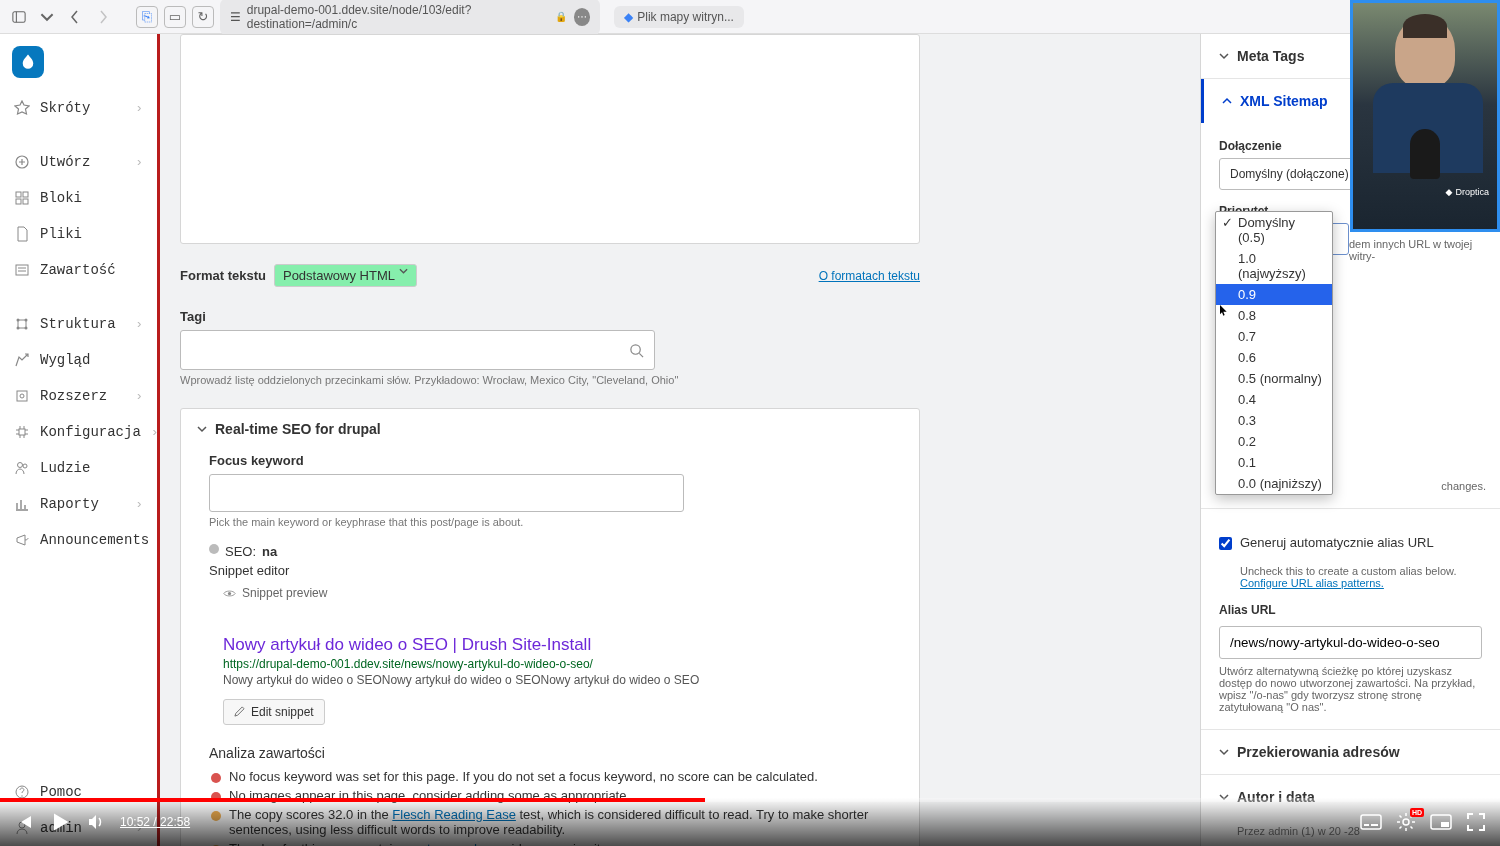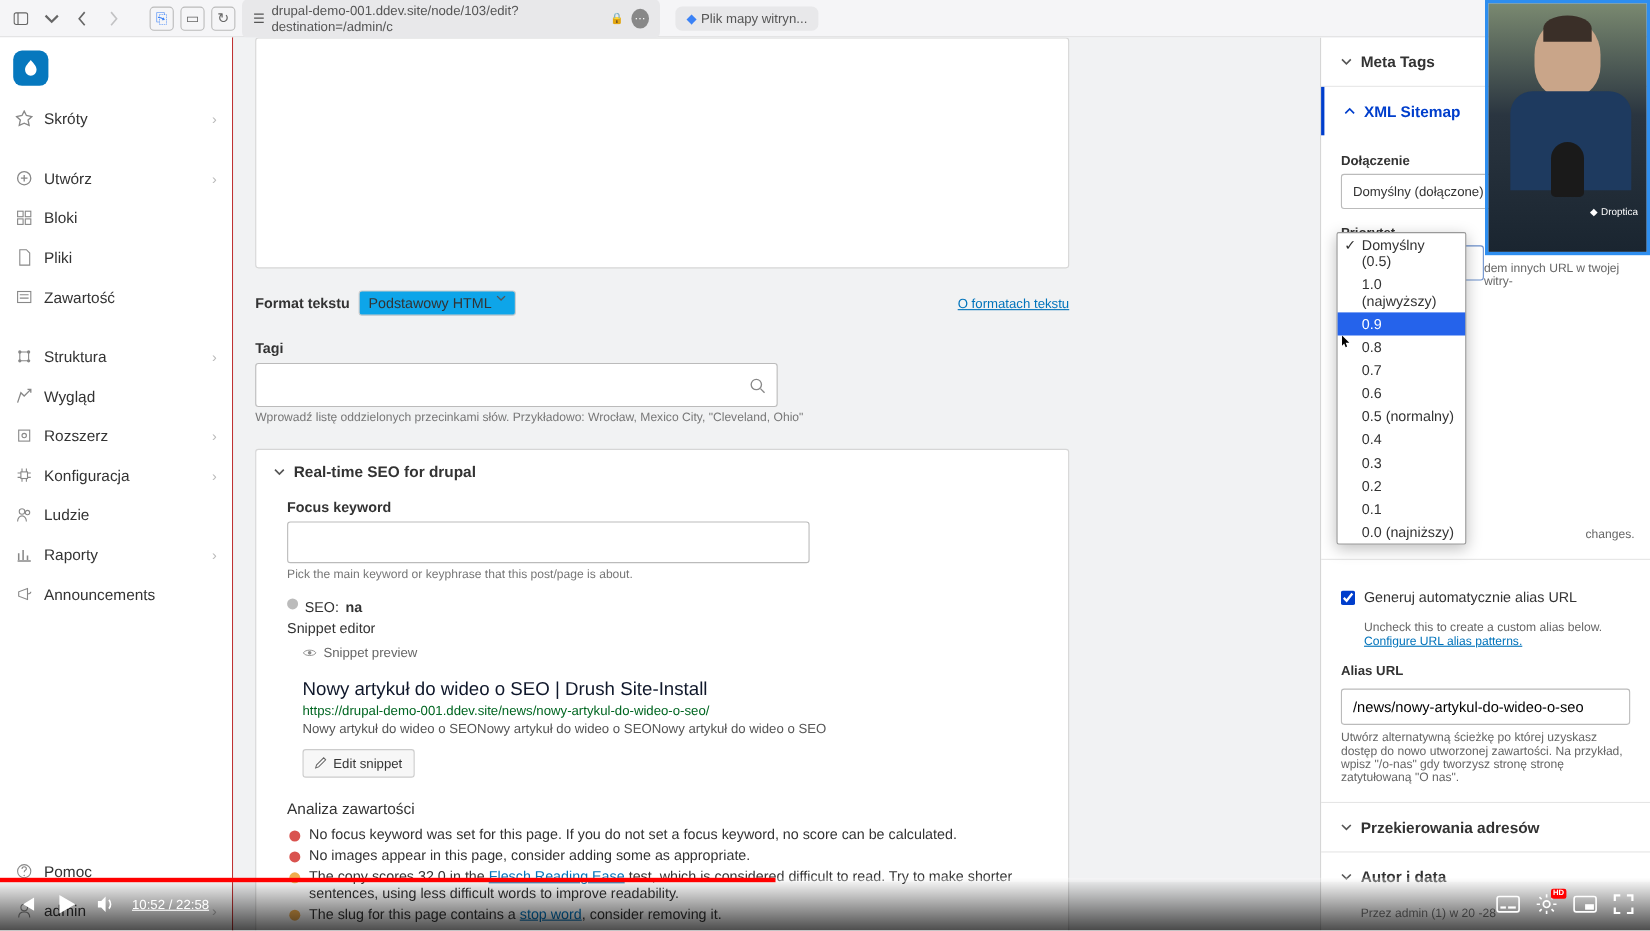--- a/index.html
+++ b/index.html
@@ -9,56 +9,56 @@
 .browser-bar { height: 34px; background: #f5f5f7; border-bottom: 1px solid #ddd; display: flex; align-items: center; padding: 0 8px; gap: 6px; }
 .browser-btn { width: 22px; height: 22px; display: flex; align-items: center; justify-content: center; color: #666; border-radius: 4px; cursor: pointer; }
 .browser-btn svg { width: 14px; height: 14px; }
 .url-pill { background: #e8e8ea; border-radius: 6px; padding: 4px 10px; display: flex; align-items: center; gap: 6px; font-size: 12px; color: #555; margin-left: auto; margin-right: auto; max-width: 380px; }
 .url-pill .lock { font-size: 10px; }
 .url-extra { background: #e8e8ea; border-radius: 6px; padding: 4px 10px; display: flex; align-items: center; gap: 4px; font-size: 12px; color: #555; margin-left: 8px; }
 .dots { width: 18px; height: 18px; background: #888; border-radius: 50%; display: flex; align-items: center; justify-content: center; color: #fff; font-size: 10px; }
 
 
 .app { display: flex; height: calc(100% - 34px); }
-.sidebar { width: 212px; background: #fff; border-right: 1px solid #b91c1c; display: flex; flex-direction: column; }
+.sidebar { width: 160px; background: #fff; border-right: 3px solid #b91c1c; display: flex; flex-direction: column; font-family: Liberation Mono, monospace; }
 .logo-box { padding: 12px; }
 .logo { width: 32px; height: 32px; background: #0678be; border-radius: 8px; display: flex; align-items: center; justify-content: center; color: #fff; }
 .nav-item { display: flex; align-items: center; padding: 10px 14px; color: #333; cursor: pointer; gap: 10px; font-size: 14px; }
 .nav-icon { width: 16px; height: 16px; display: flex; align-items: center; justify-content: center; color: #888; flex-shrink: 0; }
 .nav-label { flex: 1; }
 .nav-chevron { color: #bbb; font-size: 13px; }
 .nav-spacer { flex: 1; }
 .nav-section-gap { height: 18px; }
 
 
 .main { flex: 1; background: #f1f2f3; overflow: hidden; position: relative; display: flex; }
 .center { flex: 1; padding: 0 20px; overflow: hidden; }
 .editor-blank { height: 210px; background: #fff; border: 1px solid #d6d6d6; border-radius: 3px; margin-bottom: 12px; max-width: 740px; }
 .format-row { display: flex; align-items: center; padding: 8px 0; font-size: 13px; max-width: 740px; }
 .format-label { font-weight: 600; margin-right: 8px; }
-.format-select { border: 1px solid #ccc; background: #0ea5e9; padding: 3px 8px; border-radius: 3px; display: flex; align-items: flex-start; gap: 4px; cursor: pointer; }
+.format-select { border: 1px solid #ccc; background: #86efac; padding: 3px 8px; border-radius: 3px; display: flex; align-items: flex-start; gap: 4px; cursor: pointer; }
 .format-link { margin-left: auto; color: #0073bb; text-decoration: underline; font-size: 12px; cursor: pointer; }
 
 .field-label { font-weight: 600; font-size: 13px; margin: 14px 0 6px; max-width: 740px; }
 .tags-input { border: 1px solid #bbb; border-radius: 3px; height: 40px; display: flex; align-items: center; padding: 0 10px; max-width: 475px; background: #fff; }
 .tags-input .search-ico { margin-left: auto; color: #888; }
 .hint { font-size: 11px; color: #777; margin-top: 4px; max-width: 740px; }
 
 .collapsible { border: 1px solid #d6d6d6; background: #fff; border-radius: 3px; margin-top: 22px; max-width: 740px; }
 .collapsible-header { padding: 12px 16px; display: flex; align-items: center; gap: 8px; font-weight: 600; font-size: 14px; cursor: pointer; }
 .collapsible-body { padding: 4px 28px 20px; }
 .fk-label { font-weight: 600; font-size: 13px; margin-bottom: 6px; }
 .fk-input { border: 1px solid #bbb; border-radius: 3px; height: 38px; width: 475px; background: #fff; }
 .fk-hint { font-size: 11px; color: #777; margin-top: 4px; }
 
 .seo-row { margin-top: 16px; font-size: 13px; display: flex; gap: 6px; }
 .seo-dot { width: 10px; height: 10px; background: #bbb; border-radius: 50%; }
 .snippet-ed { font-size: 13px; margin-top: 4px; }
 .snip-preview { display: inline-flex; align-items: center; gap: 6px; color: #666; font-size: 12px; margin-top: 8px; margin-left: 14px; }
-.snip-title { color: #0f172a; font-size: 17px; margin-top: 14px; margin-left: 14px; }
+.snip-title { color: #6d28d9; font-size: 17px; margin-top: 32px; margin-left: 14px; }
 .snip-url { color: #006621; font-size: 12px; margin-left: 14px; margin-top: 2px; }
 .snip-desc { color: #555; font-size: 12px; margin-left: 14px; margin-top: 2px; max-width: 480px; }
 .edit-snip-btn { border: 1px solid #ccc; background: #f7f7f7; padding: 5px 10px; border-radius: 3px; display: inline-flex; align-items: center; gap: 6px; margin-left: 14px; margin-top: 12px; font-size: 12px; cursor: pointer; }
 
 .analysis-title { font-size: 14px; margin-top: 20px; }
 .analysis-list { margin-top: 6px; padding-left: 20px; }
 .analysis-list li { list-style: none; position: relative; font-size: 13px; padding: 2px 0; color: #333; }
 .analysis-list li::before { content: ''; width: 10px; height: 10px; border-radius: 50%; position: absolute; left: -18px; top: 6px; }
 .analysis-list li.red::before { background: #d9534f; }
 .analysis-list li.orange::before { background: #f0ad4e; }

